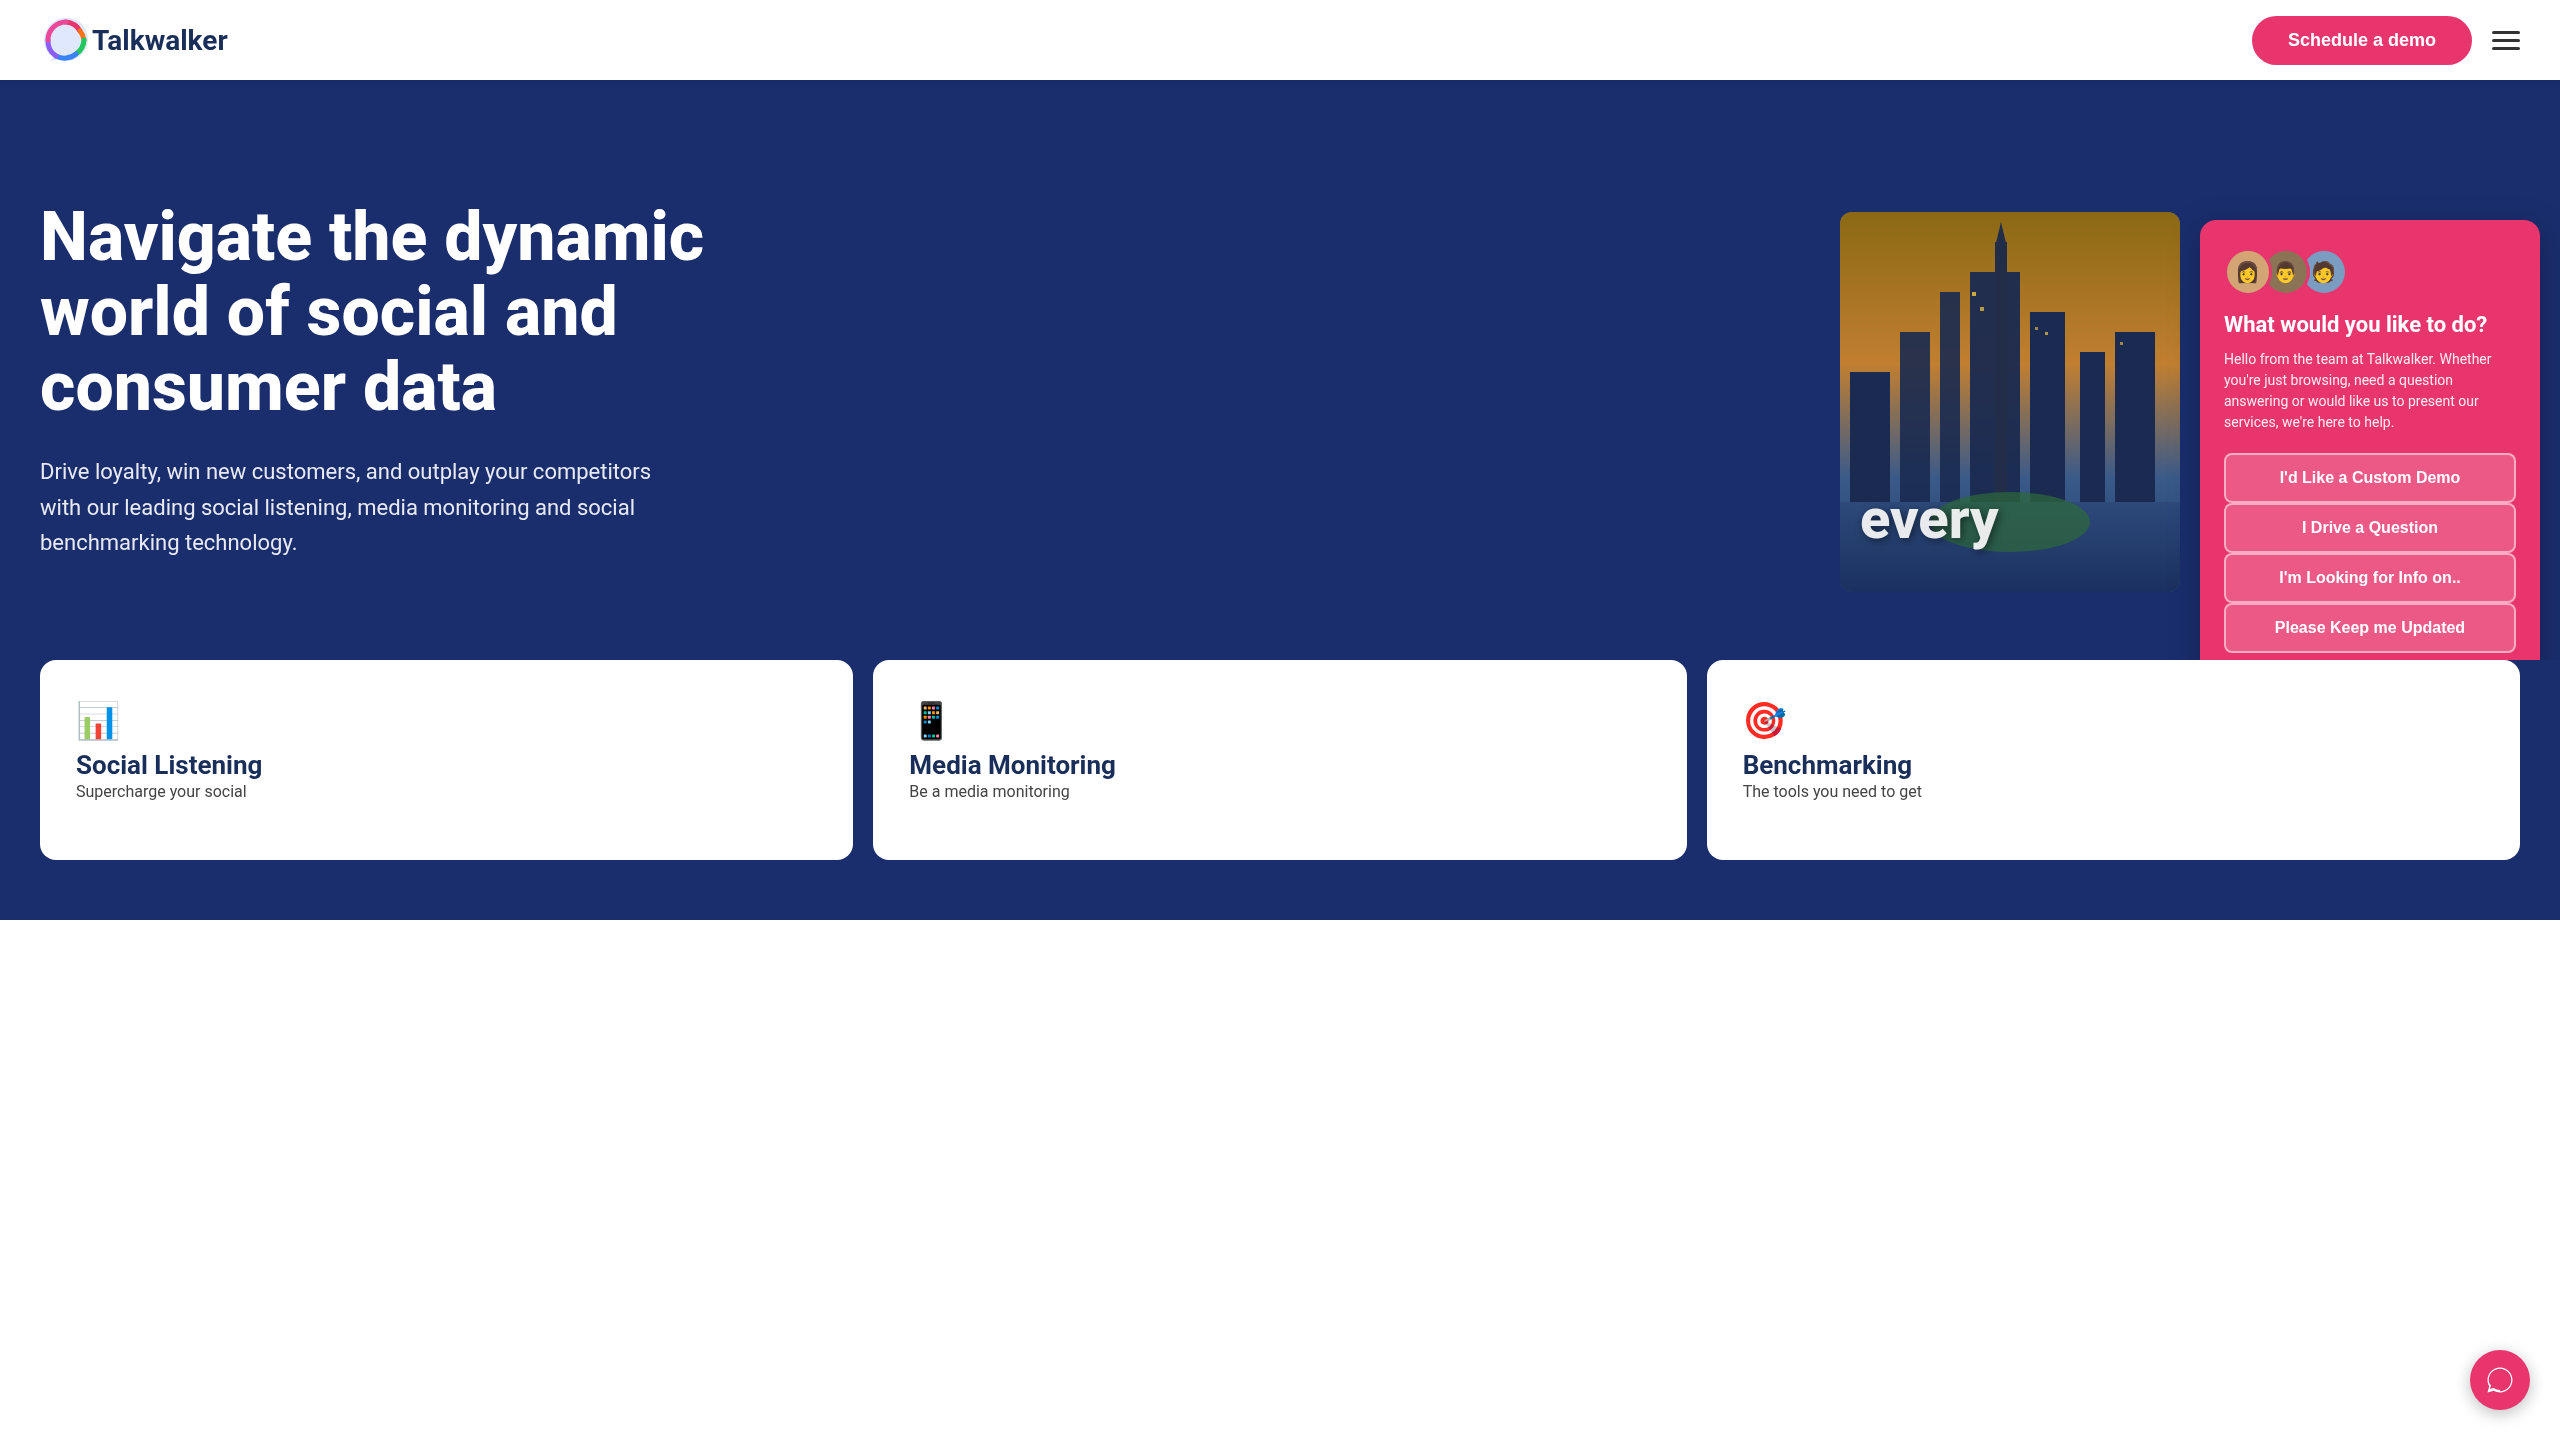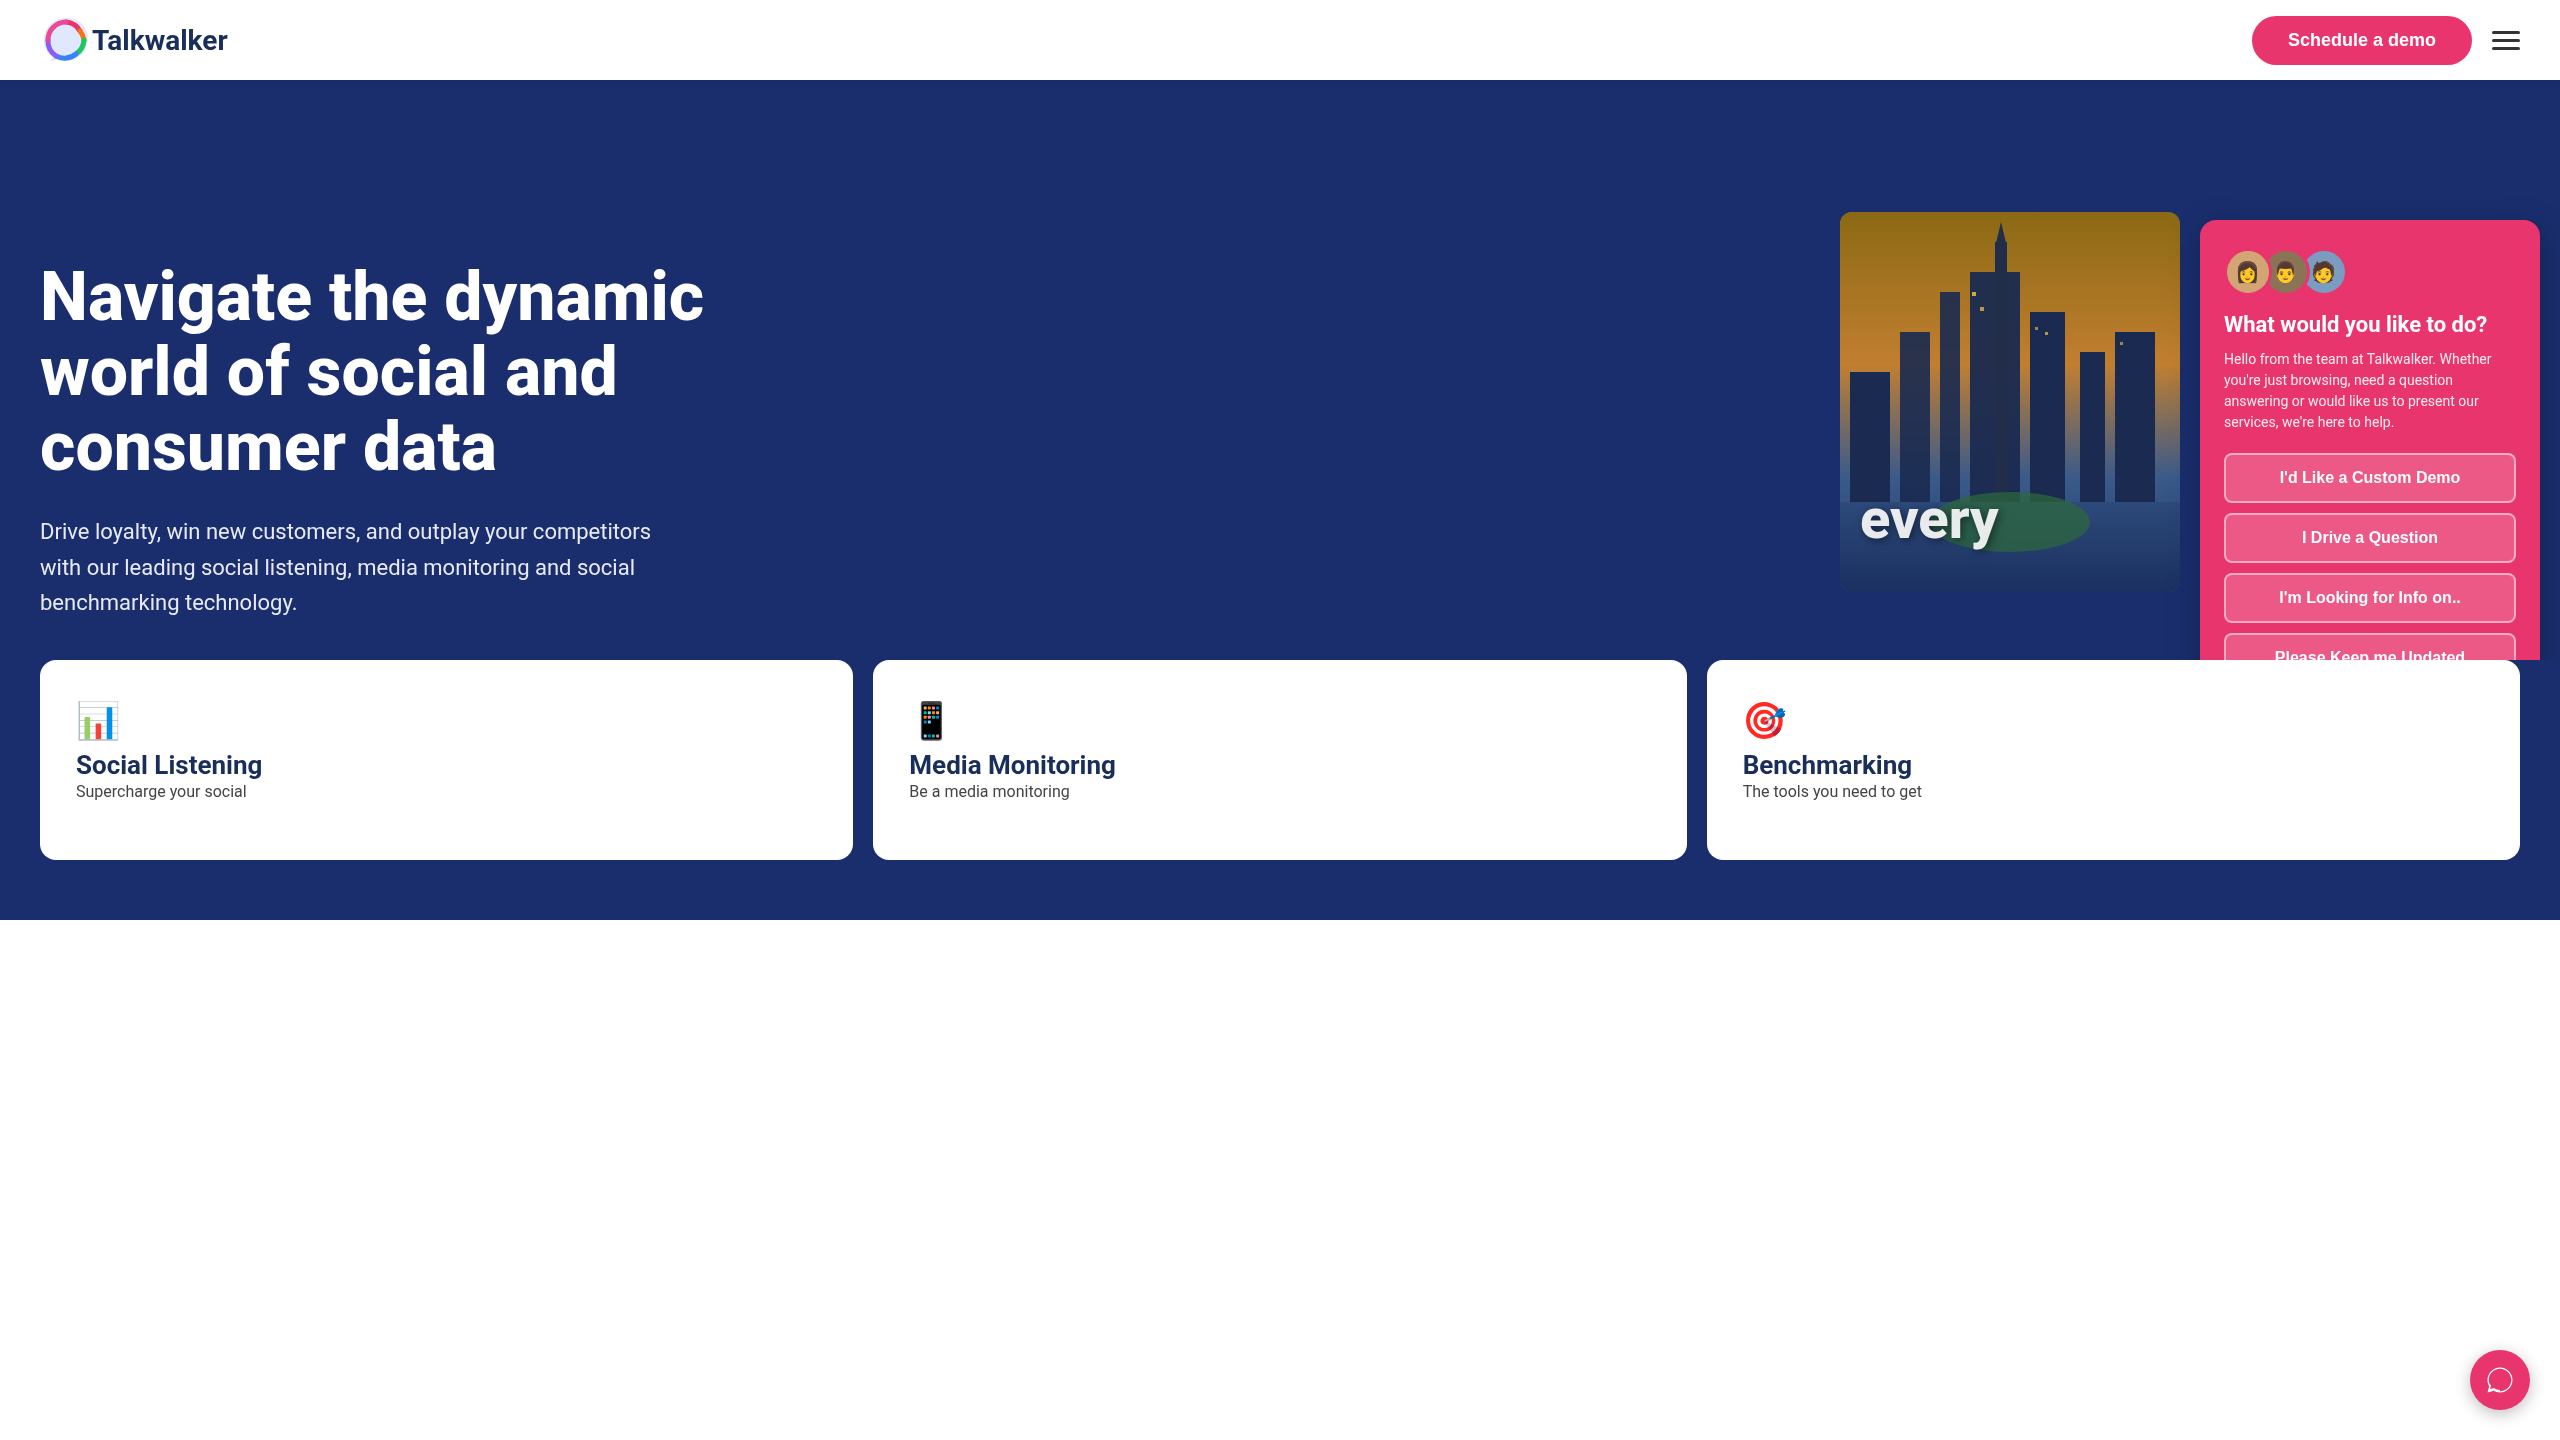--- a/index.html
+++ b/index.html
@@ -59,21 +59,21 @@
       background: #333;
       border-radius: 2px;
     }
 
     
     .hero {
       background: #1a2e6e;
       min-height: 580px;
       padding: 60px 40px 40px 40px;
       display: flex;
-      align-items: flex-end;
+      align-items: center;
       position: relative;
       overflow: hidden;
     }
     .hero-content {
       max-width: 700px;
       color: #fff;
       z-index: 2;
       flex-shrink: 0;
     }
     .hero-title {
@@ -159,21 +159,20 @@
     }
     .chat-desc {
       font-size: 14px;
       color: rgba(255,255,255,0.9);
       line-height: 1.5;
       margin-bottom: 20px;
     }
     .chat-buttons {
       display: flex;
       flex-direction: column;
-      gap: 10px;
       margin-bottom: 16px;
     }
     .chat-btn {
       background: rgba(255,255,255,0.18);
       color: #fff;
       border: 2px solid rgba(255,255,255,0.5);
       border-radius: 8px;
       padding: 14px 16px;
       font-size: 16px;
       font-weight: 600;

